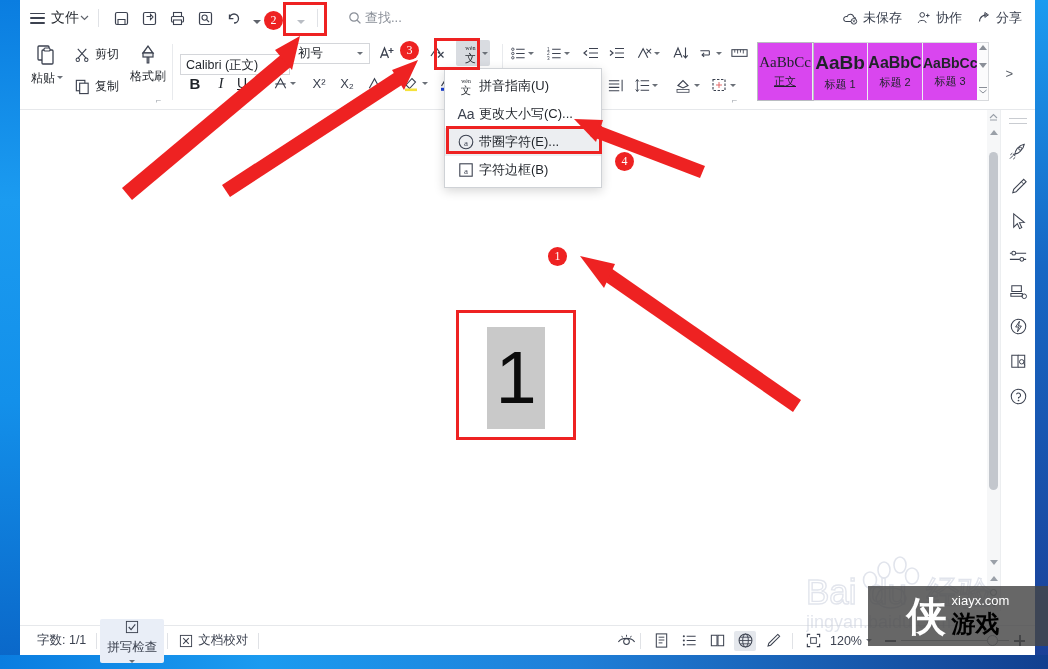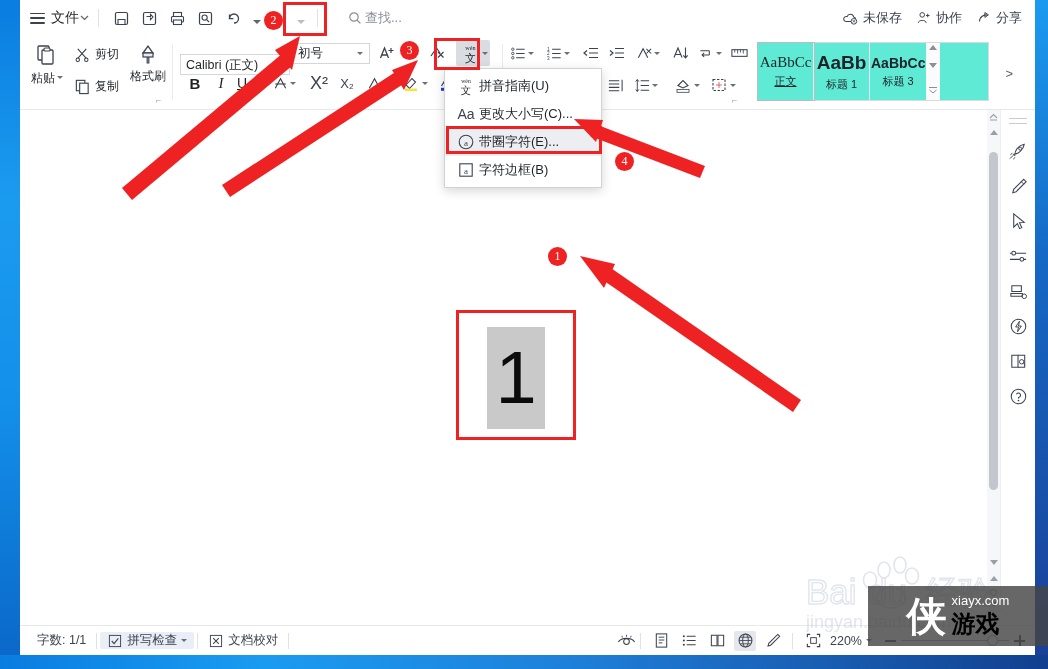--- a/index.html
+++ b/index.html
@@ -98,21 +98,21 @@
     border-radius:2px;
   }
   .tbtn-w {
     display:flex;align-items:center; height:22px; border-radius:2px; padding-right:2px;
   }
   .tbtn-w.pressed { background:#d9dce1; }
 
   
   .gallery {
     position:absolute; right:46px; top:6px; width:232px; height:59px;
-    border:1px solid #d8dadd; background:#5eead4; display:flex; align-items:stretch;
+    border:1px solid #d8dadd; background:#d946ef; display:flex; align-items:stretch;
   }
   .gcell {
     width:56px; display:flex;flex-direction:column;align-items:center;justify-content:center;
     border-right:1px solid #eceef0;
   }
   .gcell.sel { outline:1px solid #b9bcc1; }
   .gcell .gp { font-size:15px; color:#1f2329; white-space:nowrap; overflow:hidden; width:54px; text-align:center;}
   .gcell .gn { font-size:11px; color:#1f2329; margin-top:3px; }
   .gcell .gn.u { text-decoration:underline; }
   .gscroll { width:14px; display:flex;flex-direction:column;align-items:center;justify-content:space-between; padding:2px 0; background:#fbfbfc;}
@@ -175,21 +175,21 @@
   .tri-up { width:0;height:0;border-left:4px solid transparent;border-right:4px solid transparent;border-bottom:5px solid #9aa0a8;}
   .tri-dn { width:0;height:0;border-left:4px solid transparent;border-right:4px solid transparent;border-top:5px solid #9aa0a8;}
 
   
   .statusbar {
     position:absolute; left:20px; right:13px; bottom:14px; height:30px;
     background:#ffffff; border-top:1px solid #e6e8eb;
     display:flex; align-items:center; padding:0 10px; font-size:12.5px; color:#3c4250;
   }
   .sb-item { display:flex; align-items:center; gap:4px; padding:0 7px; white-space:nowrap; }
-  .sb-item.chk { background:#e9eef7; border-radius:2px; }
+  .sb-item.chk { background:#e9eef7; border-radius:2px;flex-direction:column; }
   .sb-sep { width:1px; height:16px; background:#e0e2e6; margin:0 3px; }
   .sb-ico { width:16px;height:16px;display:flex;align-items:center;justify-content:center;}
   .sb-viewico { width:22px;height:20px;display:flex;align-items:center;justify-content:center;border-radius:2px;}
   .sb-viewico.on { background:#e4e7ec; }
   .zoomslider { display:flex; align-items:center; gap:5px; margin-left:6px;}
   .zs-minus { width:11px;height:2px;background:#3c4250; }
   .zs-track { width:108px;height:1px;background:#9aa0a8; position:relative;}
   .zs-knob { position:absolute; left:86px; top:-5px; width:11px;height:11px;border-radius:50%; background:#fff; border:1px solid #8a8f98;}
   .zs-plus { position:relative; width:11px;height:11px;}
   .zs-plus:before,.zs-plus:after{content:"";position:absolute;background:#3c4250;}
@@ -439,21 +439,21 @@
       <div class="tbtn-w" style="position:absolute;left:94px;top:36px;">
         <span class="ico" style="width:20px">
           <svg width="17" height="17" viewBox="0 0 18 18">
               <path d="M3.5 14 L9 4 L14.5 14" stroke="#3c4250" stroke-width="1.2" fill="none"></path>
               <path d="M3.5 9.5 L14.5 9.5" stroke="#3c4250" stroke-width="1.2"></path>
             </svg>
         </span>
         <span class="caret-tiny"></span>
       </div>
       <div class="tbtn" style="position:absolute;left:130px;top:36px;width:26px;">
-        <span style="font-size:18px;color:#3c4250;">X²</span>
+        <span style="font-size:13px;color:#3c4250;">X²</span>
       </div>
       <div class="tbtn" style="position:absolute;left:158px;top:36px;width:26px;">
         <span style="font-size:13px;color:#3c4250;">X₂</span>
       </div>
       <div class="tbtn-w" style="position:absolute;left:188px;top:36px;">
         <span class="ico" style="width:20px">
           <svg width="17" height="17" viewBox="0 0 18 18">
               <path d="M3.5 14 L9 4 L14.5 14" stroke="#3c4250" stroke-width="1.2" fill="none"></path>
             </svg>
         </span>
@@ -606,20 +606,24 @@
 
     <div class="gallery">
       <div class="gcell sel">
         <div class="gp" style="font-family:'Liberation Serif',serif;">AaBbCc</div>
         <div class="gn u">正文</div>
       </div>
       <div class="gcell">
         <div class="gp" style="font-weight:bold;font-size:19px;">AaBb</div>
         <div class="gn">标题 1</div>
       </div>
+      <div class="gcell">
+        <div class="gp" style="font-weight:bold;font-size:16px;">AaBbC</div>
+        <div class="gn">标题 2</div>
+      </div>
       <div class="gcell" style="border-right:none">
         <div class="gp" style="font-weight:bold;font-size:14px;">AaBbCc</div>
         <div class="gn">标题 3</div>
       </div>
       <div class="gscroll">
         <div class="gs-arrow" style="border-bottom:5px solid #8a8f98"></div>
         <div class="gs-arrow" style="border-top:5px solid #8a8f98"></div>
         <div>
           <svg width="10" height="8" viewBox="0 0 10 8">
               <path d="M1 1.5 L9 1.5" stroke="#8a8f98" stroke-width="1"></path>
@@ -834,21 +838,21 @@
 
     <div class="sb-sep" style="margin-left:8px"></div>
 
     <div class="sb-viewico" style="margin-left:6px">
       <svg width="17" height="17" viewBox="0 0 18 18">
           <path d="M2.5 5.5 L2.5 2.5 L5.5 2.5 M12.5 2.5 L15.5 2.5 L15.5 5.5 M15.5 12.5 L15.5 15.5 L12.5 15.5 M5.5 15.5 L2.5 15.5 L2.5 12.5" stroke="#3c4250" stroke-width="1.2" fill="none"></path>
           <rect x="6" y="6" width="6" height="6" stroke="#3c4250" stroke-width="1" fill="none"></rect>
         </svg>
     </div>
     <div class="sb-item" style="padding-left:6px">
-      <span>220%</span>
+      <span>120%</span>
       <span class="caret-tiny"></span>
     </div>
     <div class="zoomslider">
       <div class="zs-minus"></div>
       <div class="zs-track">
         <div class="zs-knob"></div>
       </div>
       <div class="zs-plus"></div>
     </div>
   </div>

